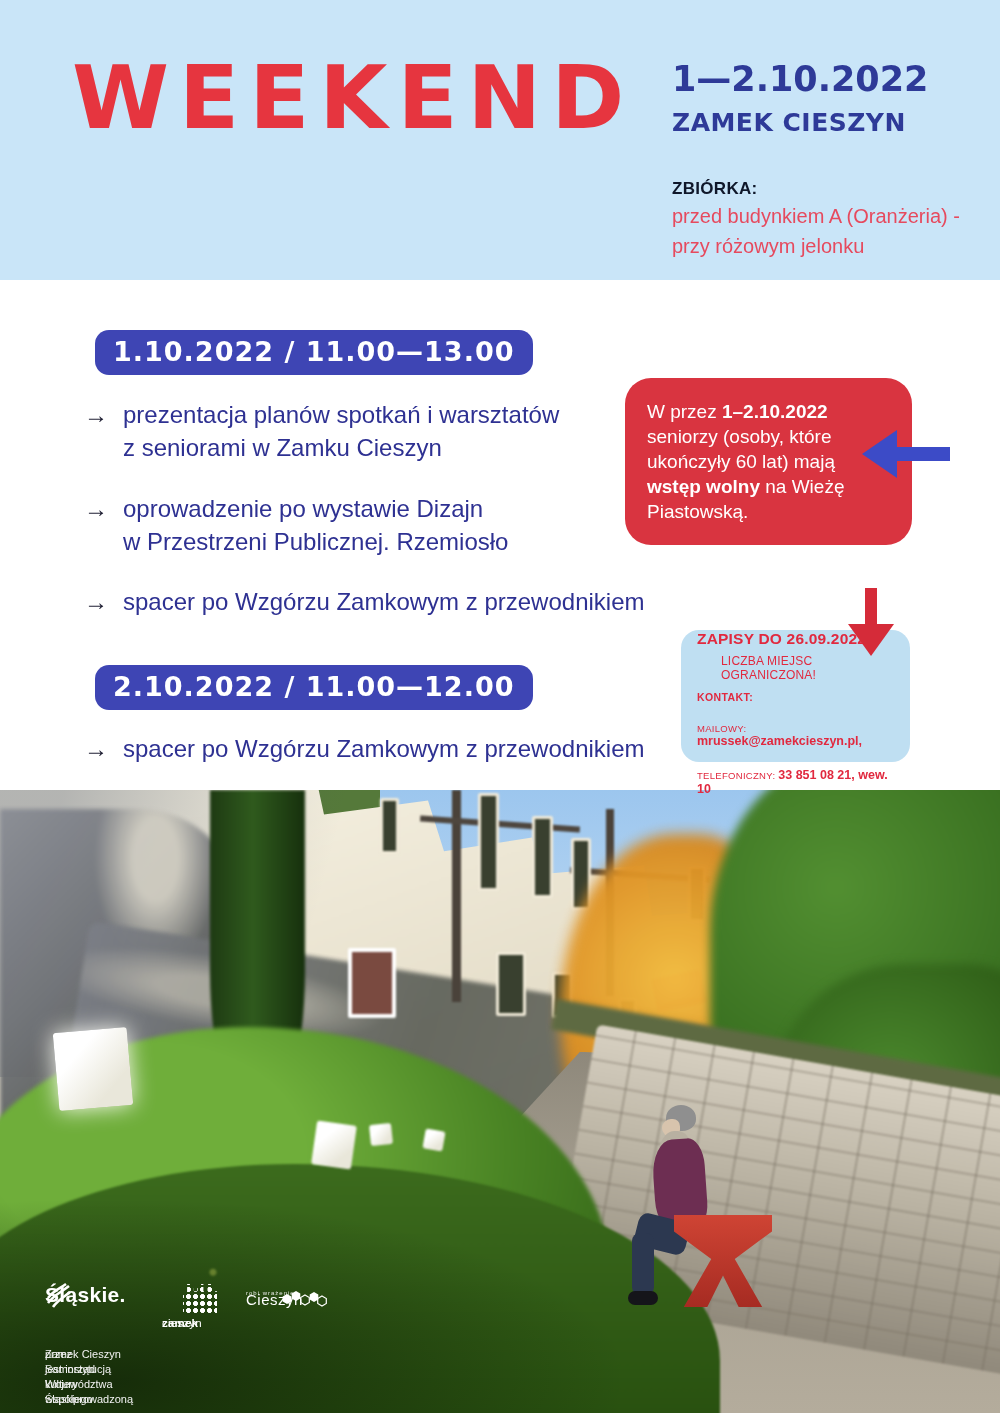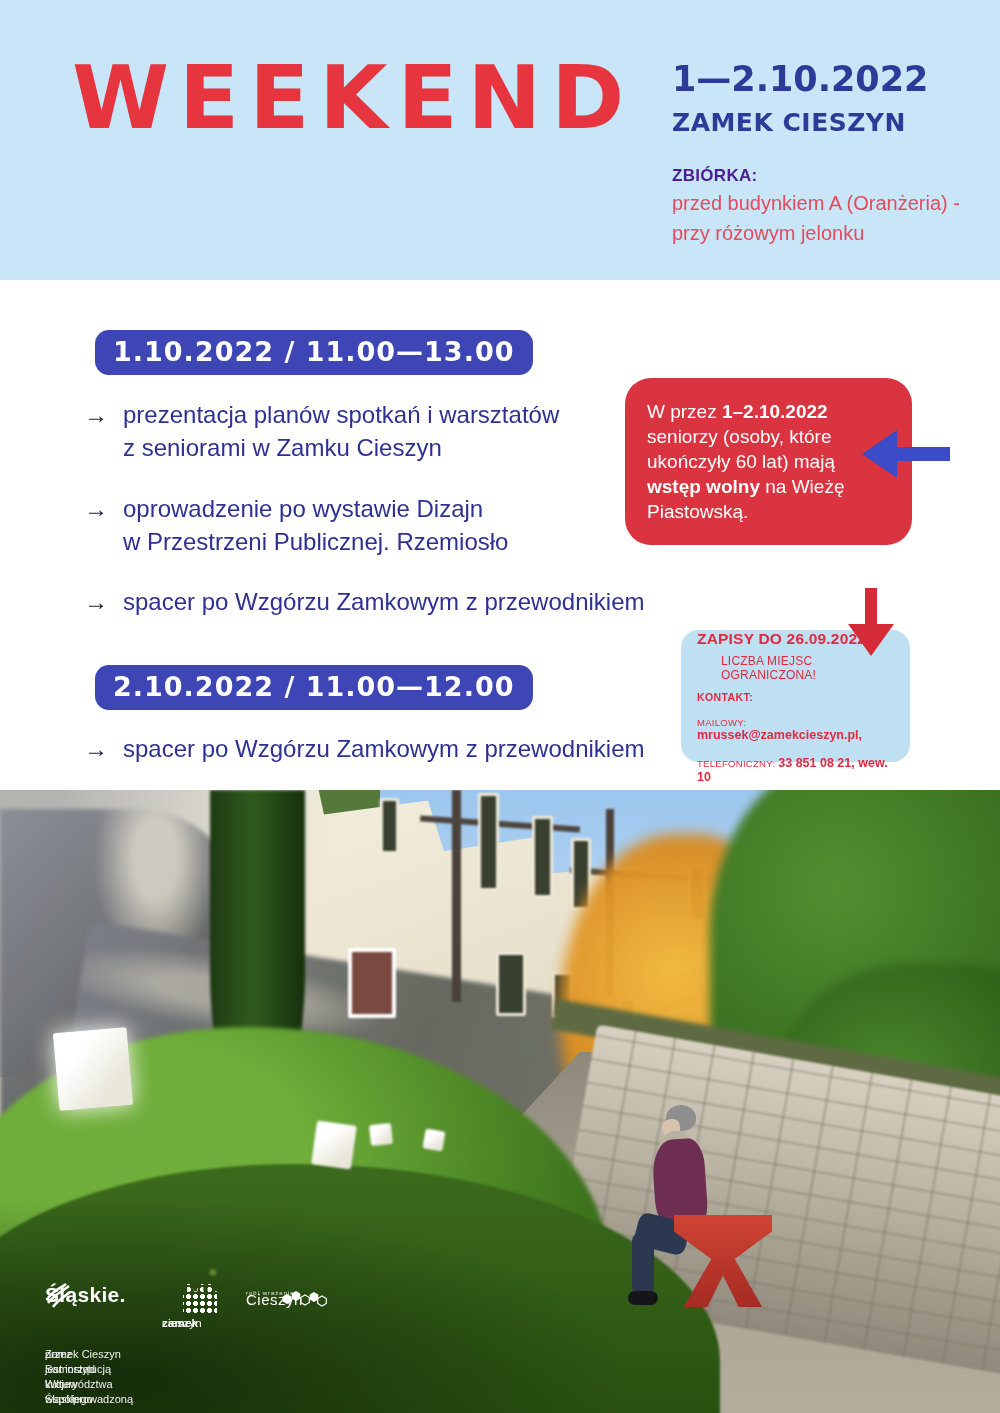--- a/index.html
+++ b/index.html
@@ -7,21 +7,21 @@
           font-family:"Liberation Sans",sans-serif;margin:0 auto;}
 
   
   .banner{position:absolute;left:0;top:0;width:1000px;height:280px;background:#c9e5f8;}
   .title{position:absolute;left:72px;top:44px;color:#e6353f;font-family:"DejaVu Sans",sans-serif;font-weight:800;}
   .title .l1{font-size:88px;line-height:108px;letter-spacing:10px;}
   .title .l2{font-size:60px;line-height:76px;letter-spacing:9px;}
   .hdr-right{position:absolute;left:672px;top:60px;width:300px;}
   .hdr-dates{font-size:35px;line-height:38px;font-weight:800;color:#2e3a98;font-family:"DejaVu Sans",sans-serif;}
   .hdr-venue{font-size:25px;line-height:30px;font-weight:800;color:#2e3a98;margin-top:10px;letter-spacing:.5px;font-family:"DejaVu Sans",sans-serif;}
-  .hdr-meet-label{font-size:17px;line-height:20px;font-weight:700;color:#4c1d95;margin-top:28px;letter-spacing:.3px;}
+  .hdr-meet-label{font-size:17px;line-height:20px;font-weight:700;color:#0f172a;margin-top:41px;letter-spacing:.3px;}
   .hdr-meet{font-size:20px;line-height:26px;color:#e64a5e;margin-top:4px;}
 
   
   .badge{position:absolute;background:#3e45b4;color:#ffffff;font-weight:800;font-size:27px;
          padding:6px 18px 8px;border-radius:14px;letter-spacing:1px;font-family:"DejaVu Sans",sans-serif;}
   #badge1{left:95px;top:330px;} #badge2{left:95px;top:665px;}
   .item{position:absolute;display:flex;gap:15px;color:#2e3192;font-size:24px;line-height:33px;}
   .item .arr{color:#1b1b2f;font-size:24px;flex:0 0 auto;}
   #item1{left:84px;top:398px;} #item2{left:84px;top:492px;}
   #item3{left:84px;top:585px;} #item4{left:84px;top:732px;}
@@ -32,21 +32,21 @@
   .free-entry b{font-weight:800;}
   .arrow-blue{position:absolute;left:862px;top:428px;width:88px;height:52px;}
   .arrow-red{position:absolute;left:848px;top:588px;width:46px;height:70px;z-index:3;}
 
   
   .signup{position:absolute;left:681px;top:630px;width:229px;height:132px;box-sizing:border-box;background:#bfdff2;
           border-radius:18px;padding:0 16px;color:#e1293f;z-index:2;}
   .su-deadline{font-size:15.5px;font-weight:800;letter-spacing:.2px;}
   .su-limited{font-size:12px;margin-top:6px;letter-spacing:.2px;margin-left:24px;}
   .su-contact{font-size:10.5px;font-weight:800;margin-top:9px;letter-spacing:.4px;}
-  .su-line{margin-top:14px;font-size:9.5px;letter-spacing:.3px;}
+  .su-line{margin-top:20px;font-size:9.5px;letter-spacing:.3px;}
   .su-line b{font-size:12.5px;letter-spacing:0;}
 
   
   .photo{position:absolute;left:0;top:790px;width:1000px;height:623px;overflow:hidden;background:#55793a;}
   .photo *{position:absolute;}
   .ph-sky{left:38%;top:0;width:62%;height:42%;background:linear-gradient(180deg,#9cc6ee,#cbe1f5);z-index:1;}
   .ph-building{left:-2%;top:-2%;width:80%;height:74%;z-index:2;filter:blur(1px);
      background:linear-gradient(160deg,#f4efdf 15%,#e6dfcb 55%,#cfc6ae 90%);
      clip-path:polygon(0 0,42% 0,43% 8%,56% 5%,58% 16%,69% 13%,70% 21%,83% 19%,84% 30%,100% 28%,100% 100%,0 100%);}
   .ph-facade-shadow{left:0;top:0;width:46%;height:46%;z-index:3;

